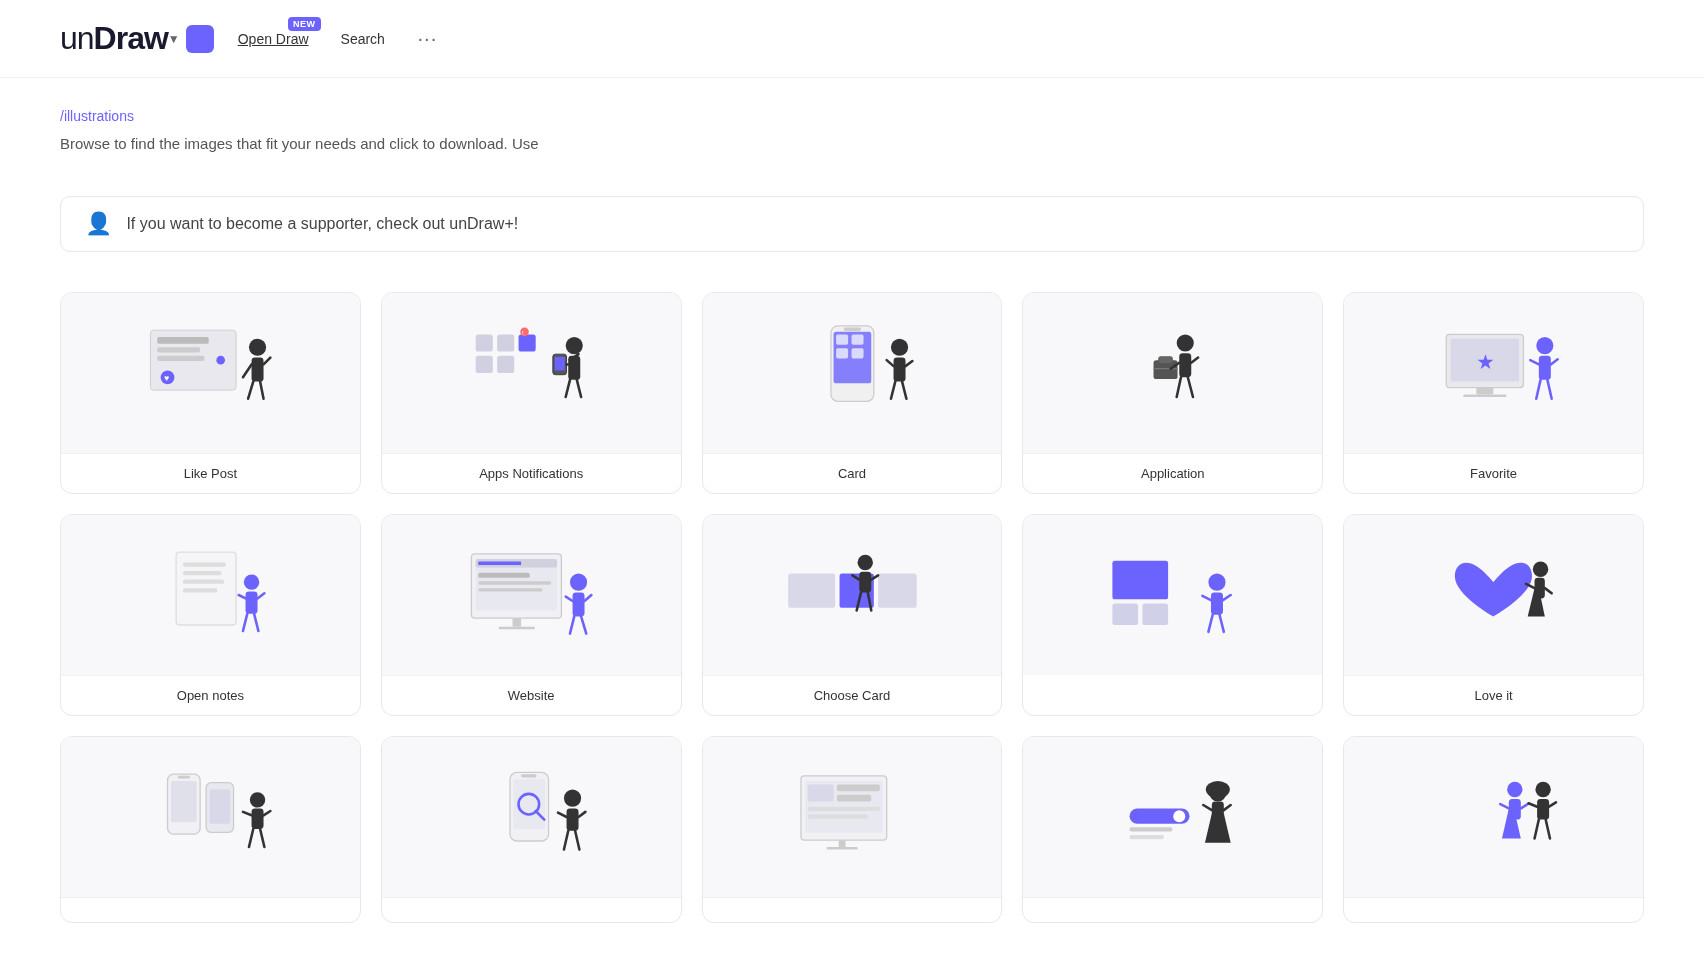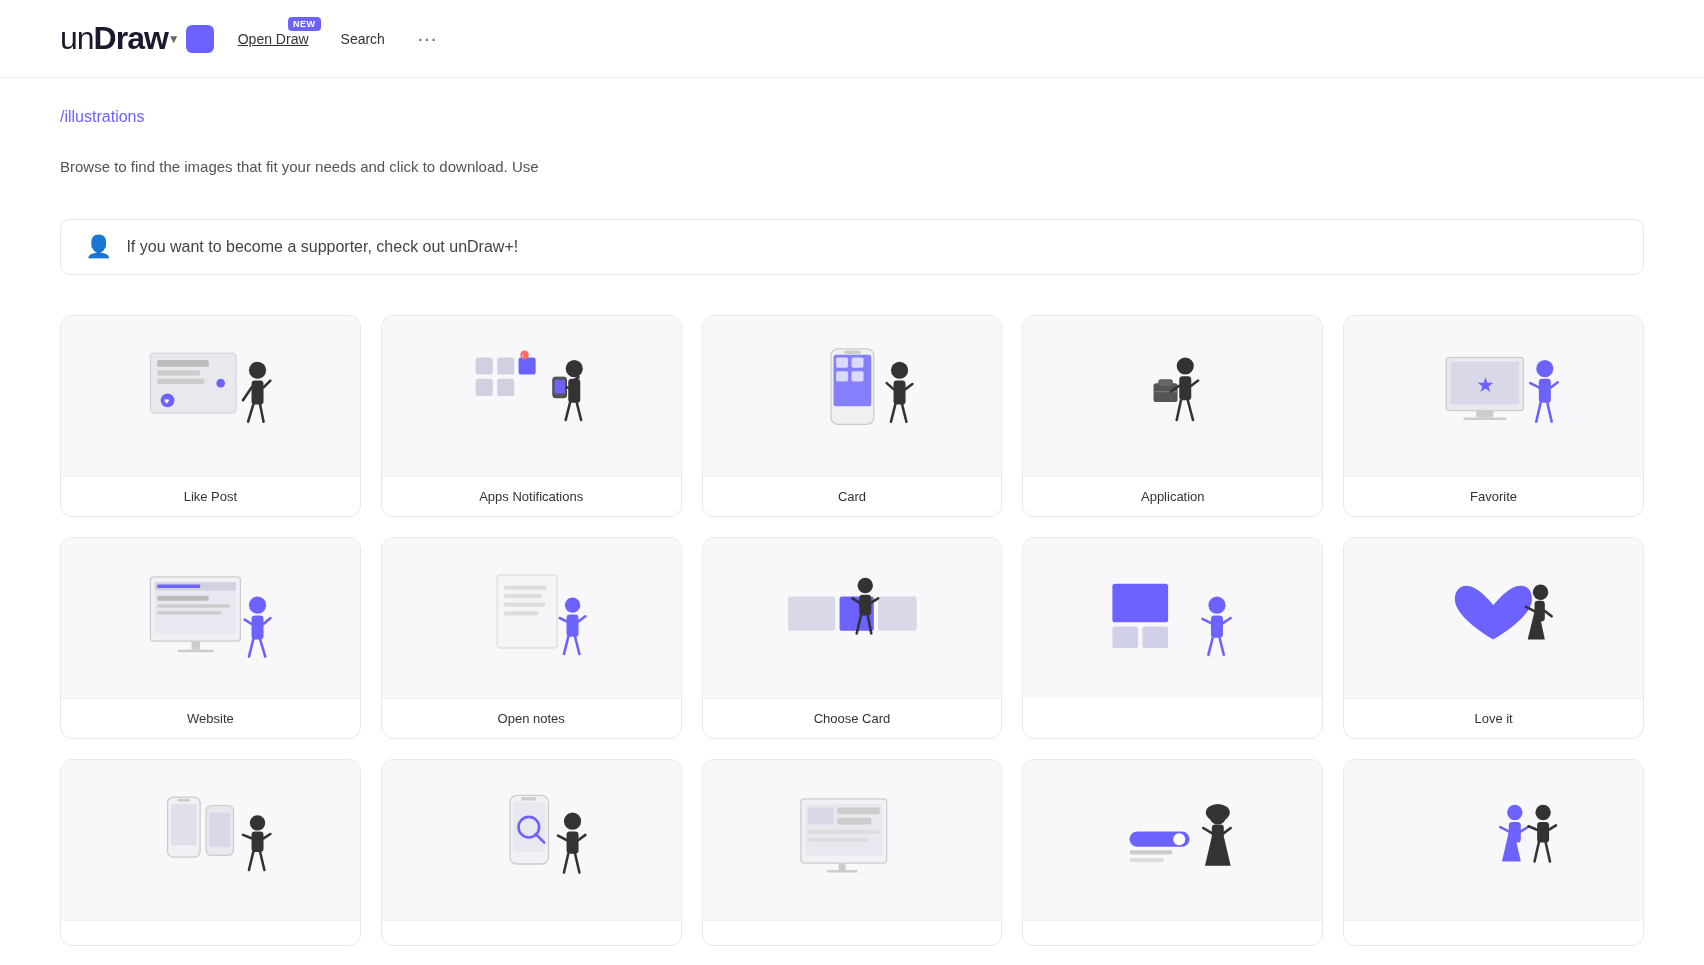--- a/index.html
+++ b/index.html
@@ -77,24 +77,24 @@
       font-size: 20px;
       color: #666;
       padding: 4px 8px;
     }
 
     
     .hero {
       padding: 30px 60px 20px;
     }
     .breadcrumb {
-      font-size: 16px;
+      font-size: 14px;
       color: #6c63ff;
       font-weight: 500;
-      margin-bottom: 29px;
+      margin-bottom: 8px;
     }
     .hero-desc {
       font-size: 15px;
       color: #555;
       line-height: 1.6;
       max-width: 480px;
     }
 
     
     .banner {
@@ -303,20 +303,41 @@
         <line x1="163" y1="78" x2="168" y2="100" stroke="#6c63ff" stroke-width="3" stroke-linecap="round"></line>
       </svg>
     </div>
     <div class="card-label">Favorite</div>
   </div>
 
   <div class="card">
     <div class="card-image">
       <svg viewBox="0 0 200 140" class="illus" xmlns="http://www.w3.org/2000/svg">
 
+        <rect x="60" y="20" width="70" height="85" rx="4" fill="#f5f5f8" stroke="#ddd" stroke-width="1.5"></rect>
+        <rect x="68" y="32" width="50" height="5" rx="2" fill="#ddd"></rect>
+        <rect x="68" y="42" width="45" height="5" rx="2" fill="#ddd"></rect>
+        <rect x="68" y="52" width="48" height="5" rx="2" fill="#ddd"></rect>
+        <rect x="68" y="62" width="40" height="5" rx="2" fill="#ddd"></rect>
+
+        <circle cx="148" cy="55" r="9" fill="#6c63ff"></circle>
+        <rect x="141" y="66" width="14" height="26" rx="4" fill="#6c63ff"></rect>
+        <line x1="141" y1="74" x2="133" y2="70" stroke="#6c63ff" stroke-width="3" stroke-linecap="round"></line>
+        <line x1="155" y1="74" x2="163" y2="68" stroke="#6c63ff" stroke-width="3" stroke-linecap="round"></line>
+        <line x1="143" y1="92" x2="138" y2="112" stroke="#6c63ff" stroke-width="3" stroke-linecap="round"></line>
+        <line x1="151" y1="92" x2="156" y2="112" stroke="#6c63ff" stroke-width="3" stroke-linecap="round"></line>
+      </svg>
+    </div>
+    <div class="card-label">Open notes</div>
+  </div>
+
+  <div class="card">
+    <div class="card-image">
+      <svg viewBox="0 0 200 140" class="illus" xmlns="http://www.w3.org/2000/svg">
+
         <rect x="30" y="22" width="105" height="75" rx="4" fill="#f0f0f5" stroke="#ccc" stroke-width="1.5"></rect>
         <rect x="35" y="28" width="95" height="60" rx="2" fill="#e8e8f0"></rect>
 
         <rect x="35" y="28" width="95" height="10" rx="2" fill="#d0d0df"></rect>
         <rect x="38" y="31" width="50" height="4" rx="1" fill="#6c63ff"></rect>
 
         <rect x="38" y="44" width="60" height="6" rx="2" fill="#bbb"></rect>
         <rect x="38" y="54" width="85" height="4" rx="2" fill="#ccc"></rect>
         <rect x="38" y="62" width="75" height="4" rx="2" fill="#ccc"></rect>
 
@@ -325,41 +346,20 @@
 
         <circle cx="155" cy="55" r="10" fill="#6c63ff"></circle>
         <rect x="148" y="67" width="14" height="28" rx="4" fill="#6c63ff"></rect>
         <line x1="148" y1="77" x2="140" y2="72" stroke="#6c63ff" stroke-width="3" stroke-linecap="round"></line>
         <line x1="162" y1="77" x2="170" y2="70" stroke="#6c63ff" stroke-width="3" stroke-linecap="round"></line>
         <line x1="150" y1="95" x2="145" y2="115" stroke="#6c63ff" stroke-width="3" stroke-linecap="round"></line>
         <line x1="158" y1="95" x2="164" y2="115" stroke="#6c63ff" stroke-width="3" stroke-linecap="round"></line>
       </svg>
     </div>
     <div class="card-label">Website</div>
-  </div>
-
-  <div class="card">
-    <div class="card-image">
-      <svg viewBox="0 0 200 140" class="illus" xmlns="http://www.w3.org/2000/svg">
-
-        <rect x="60" y="20" width="70" height="85" rx="4" fill="#f5f5f8" stroke="#ddd" stroke-width="1.5"></rect>
-        <rect x="68" y="32" width="50" height="5" rx="2" fill="#ddd"></rect>
-        <rect x="68" y="42" width="45" height="5" rx="2" fill="#ddd"></rect>
-        <rect x="68" y="52" width="48" height="5" rx="2" fill="#ddd"></rect>
-        <rect x="68" y="62" width="40" height="5" rx="2" fill="#ddd"></rect>
-
-        <circle cx="148" cy="55" r="9" fill="#6c63ff"></circle>
-        <rect x="141" y="66" width="14" height="26" rx="4" fill="#6c63ff"></rect>
-        <line x1="141" y1="74" x2="133" y2="70" stroke="#6c63ff" stroke-width="3" stroke-linecap="round"></line>
-        <line x1="155" y1="74" x2="163" y2="68" stroke="#6c63ff" stroke-width="3" stroke-linecap="round"></line>
-        <line x1="143" y1="92" x2="138" y2="112" stroke="#6c63ff" stroke-width="3" stroke-linecap="round"></line>
-        <line x1="151" y1="92" x2="156" y2="112" stroke="#6c63ff" stroke-width="3" stroke-linecap="round"></line>
-      </svg>
-    </div>
-    <div class="card-label">Open notes</div>
   </div>
 
   <div class="card">
     <div class="card-image">
       <svg viewBox="0 0 200 140" class="illus" xmlns="http://www.w3.org/2000/svg">
 
         <rect x="25" y="45" width="55" height="40" rx="3" fill="#d8d8e8"></rect>
         <rect x="85" y="45" width="40" height="40" rx="3" fill="#6c63ff"></rect>
         <rect x="130" y="45" width="45" height="40" rx="3" fill="#d8d8e8"></rect>
 

